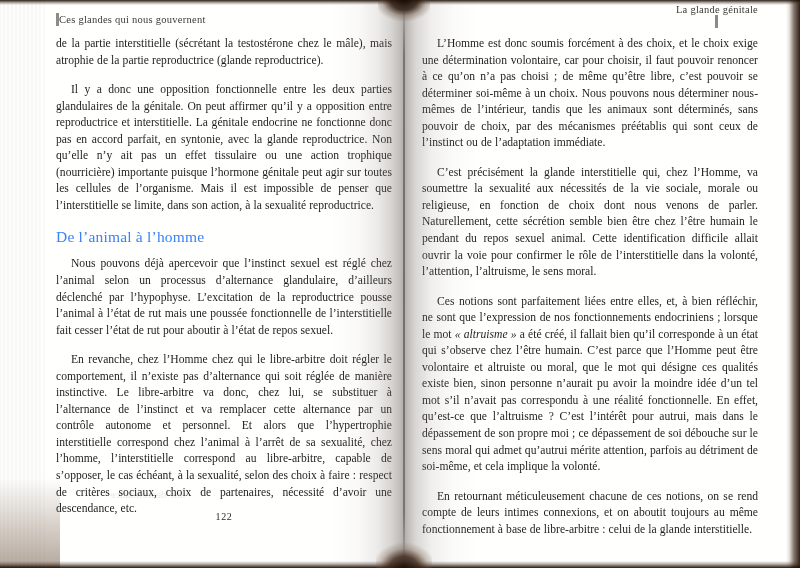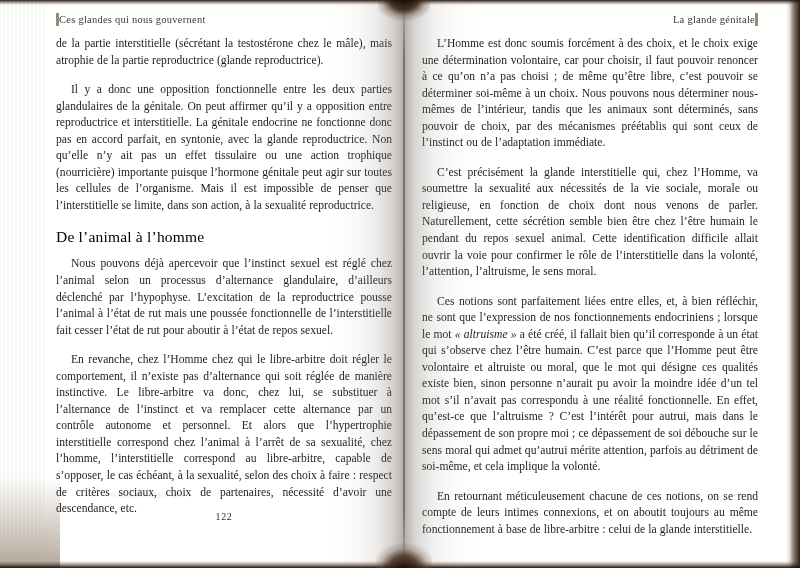--- a/index.html
+++ b/index.html
@@ -183,21 +183,21 @@
     top: 10px;
     height: 18px;
     display: flex;
     align-items: center;
     font-size: 10.5px;
     letter-spacing: .25px;
     color: #3c3a36;
     white-space: nowrap;
   }
   #page-left  .running-head { left: 0; }
-  #page-right .running-head { right: 0; }
+  #page-right .running-head { right: 0; flex-direction: column; justify-content: flex-end; }
 
   .head-rule {
     display: inline-block;
     width: 3px;
     height: 13px;
     background: #8e8b84;
     flex: 0 0 auto;
   }
 
   .textblock {
@@ -217,21 +217,21 @@
     hyphens: manual;
     word-spacing: .2px;
   }
   p.body.no-indent { text-indent: 0; }
 
   h2.section-head {
     margin: 9px 0 10px 0;
     font-size: 15.5px;
     font-weight: normal;
     line-height: 19px;
-    color: #000000;
+    color: #3b82f6;
     letter-spacing: .2px;
   }
 
   .folio {
     position: absolute;
     left: 0;
     width: 100%;
     bottom: 46px;
     text-align: center;
     font-size: 10px;

